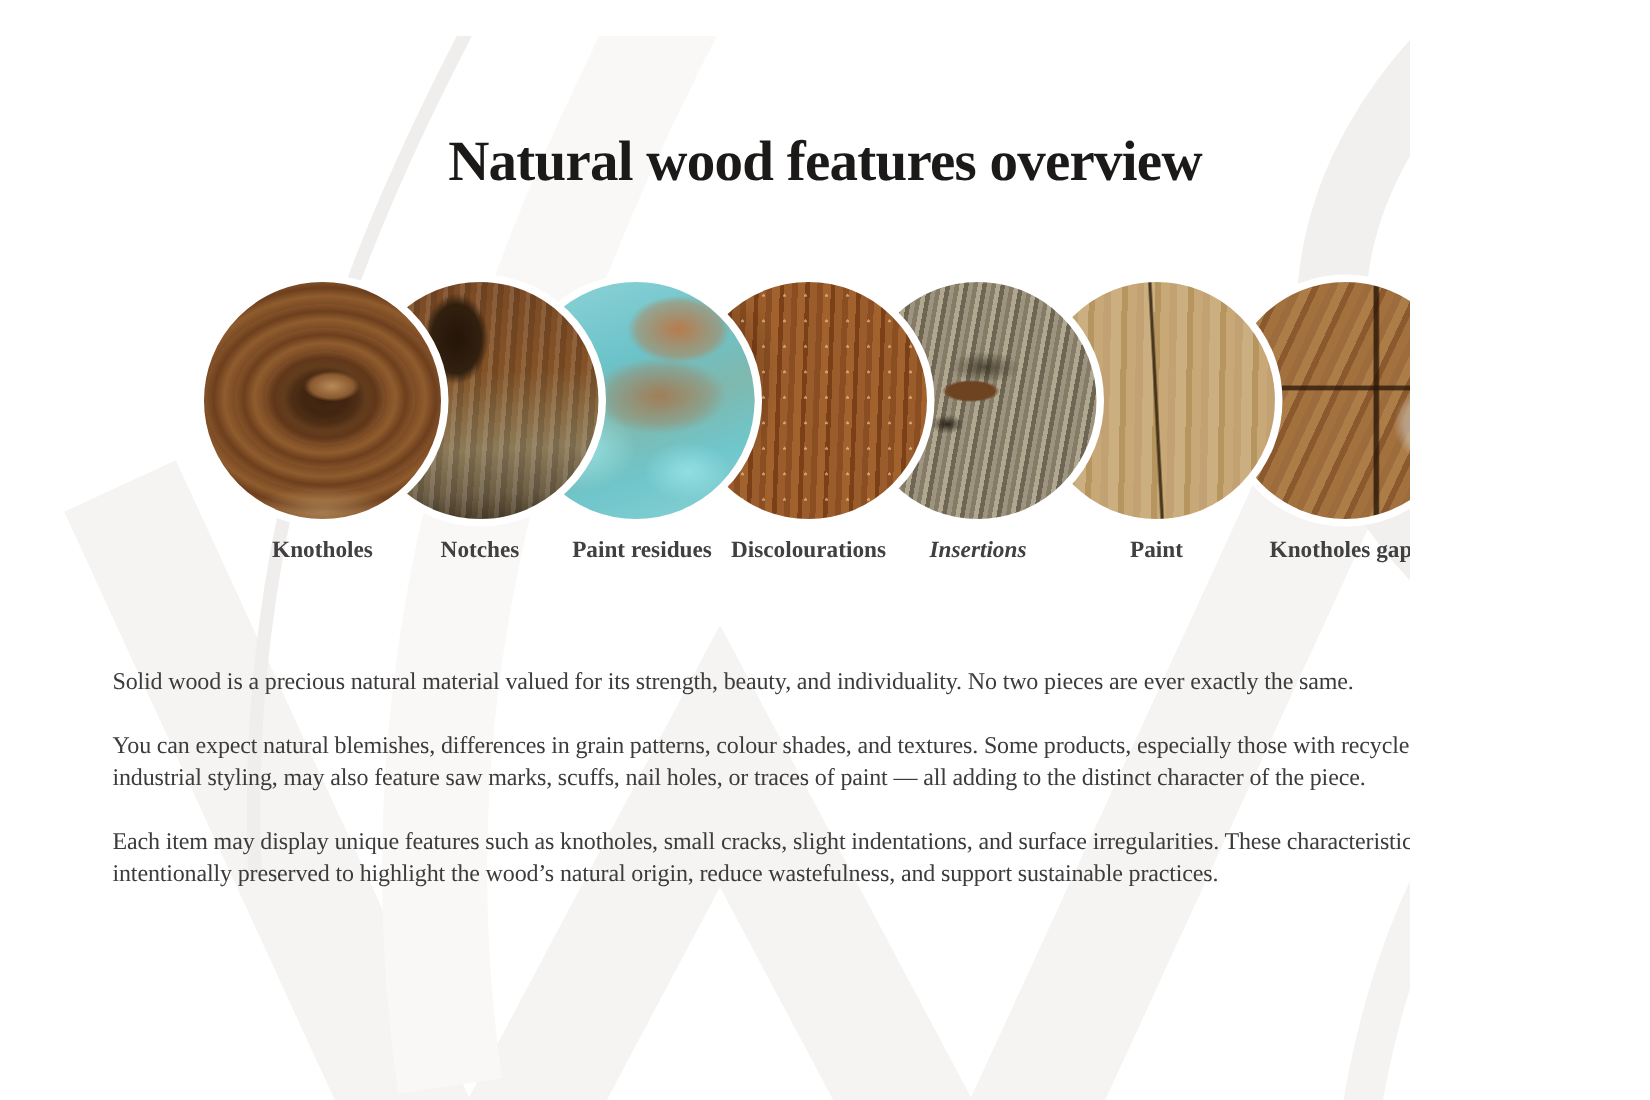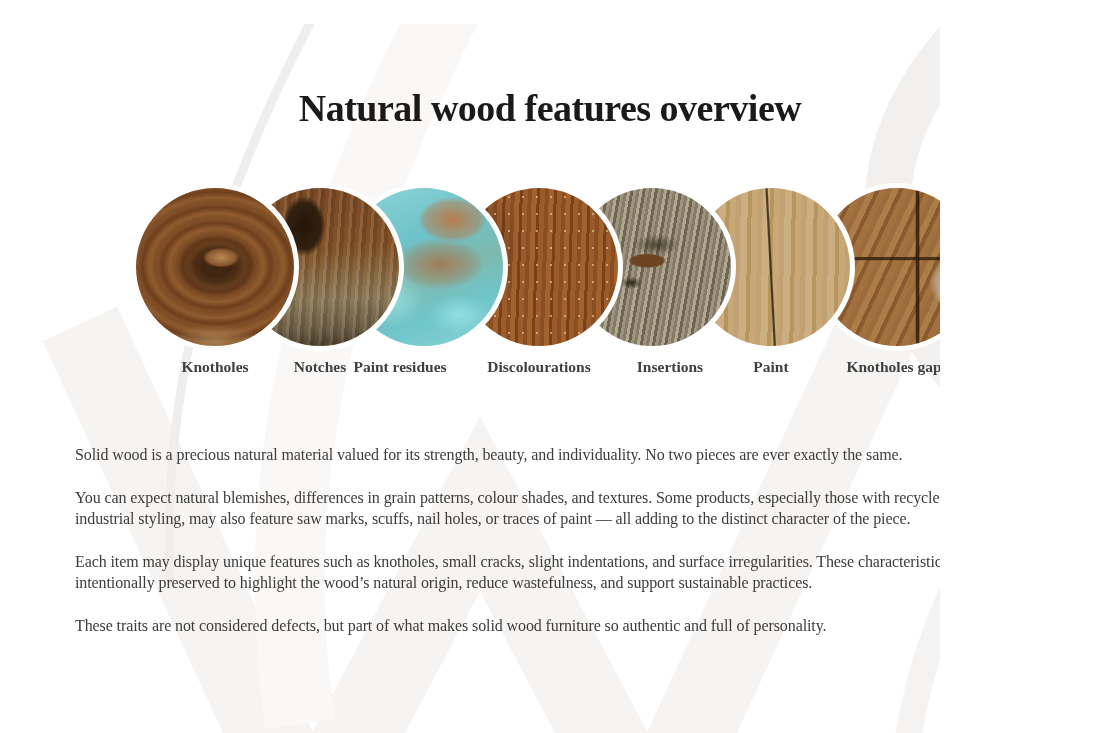--- a/index.html
+++ b/index.html
@@ -80,22 +80,22 @@
       repeating-linear-gradient(115deg, #9c6c3c 0 5px, #ad7d48 5px 11px, #8a5a2e 11px 15px, #a3713e 15px 21px);
   }
 
   .feature-label{
     position:absolute;top:334px;z-index:18;
     transform:translateX(-50%);
     font-family:"Liberation Serif", serif;
     font-weight:700;font-size:15.5px;color:#404040;
     white-space:nowrap;
   }
-  .l1{left:215px;} .l2{left:320px;} .l3{left:400px;font-family:Liberation Serif, serif;} .l4{left:539px;text-align:right;}
-  .l5{left:670px;} .l6{left:771px;} .l7{left:897px;}
+  .l1{left:215px;} .l2{left:320px;} .l3{left:428px;font-family:Liberation Serif, serif;} .l4{left:539px;text-align:right;}
+  .l5{left:652px;font-style:italic;} .l6{left:771px;} .l7{left:897px;}
 
   .copy{
     position:absolute;left:75px;top:420px;width:950px;z-index:2;
     text-align:left;color:#3d3c3b;
     font-family:Liberation Serif, serif;
     font-size:16px;line-height:21.5px;letter-spacing:-0.1px;
   }
   .copy p{margin:0 0 21px 0;}
   .copy p:last-child{margin-bottom:0;}
 </style>
@@ -130,16 +130,15 @@
     <span class="feature-label l4">Discolourations</span>
     <span class="feature-label l5">Insertions</span>
     <span class="feature-label l6">Paint</span>
     <span class="feature-label l7">Knotholes gaps</span>
   </div>
 
   <div class="copy">
     <p>Solid wood is a precious natural material valued for its strength, beauty, and individuality. No two pieces are ever exactly the same.</p>
     <p>You can expect natural blemishes, differences in grain patterns, colour shades, and textures. Some products, especially those with recycled, vintage, or industrial styling, may also feature saw marks, scuffs, nail holes, or traces of paint — all adding to the distinct character of the piece.</p>
     <p>Each item may display unique features such as knotholes, small cracks, slight indentations, and surface irregularities. These characteristics are intentionally preserved to highlight the wood’s natural origin, reduce wastefulness, and support sustainable practices.</p>
-    <p>These traits are not considered defects, but part of what makes solid wood furniture so authentic and full of personality.</p>
   </div>
 
 </div>
 
 </body></html>

